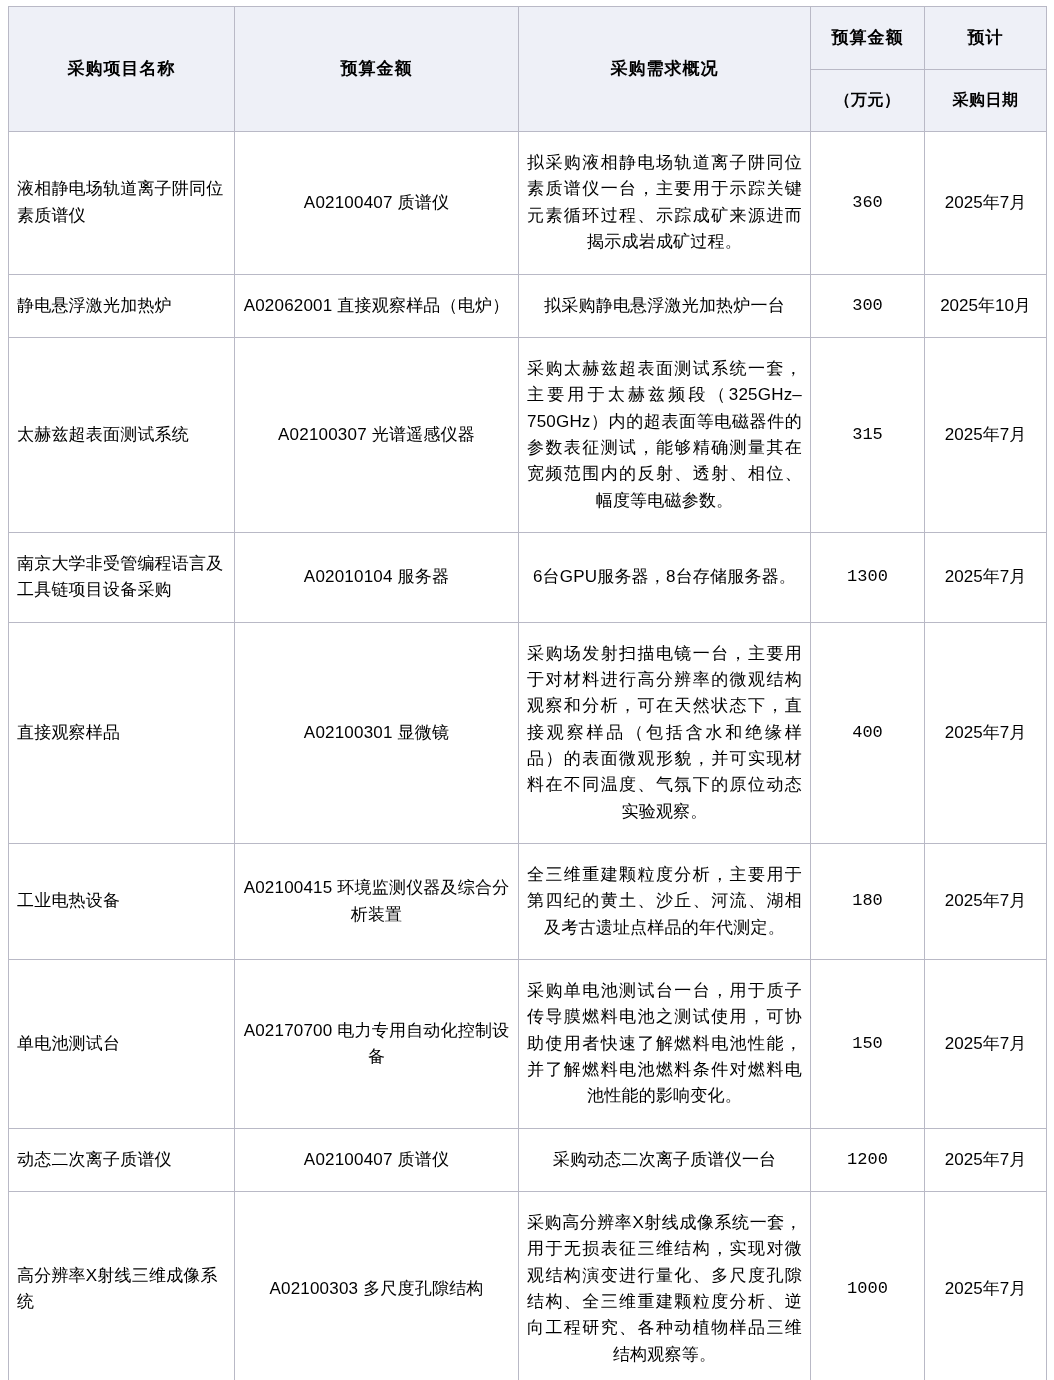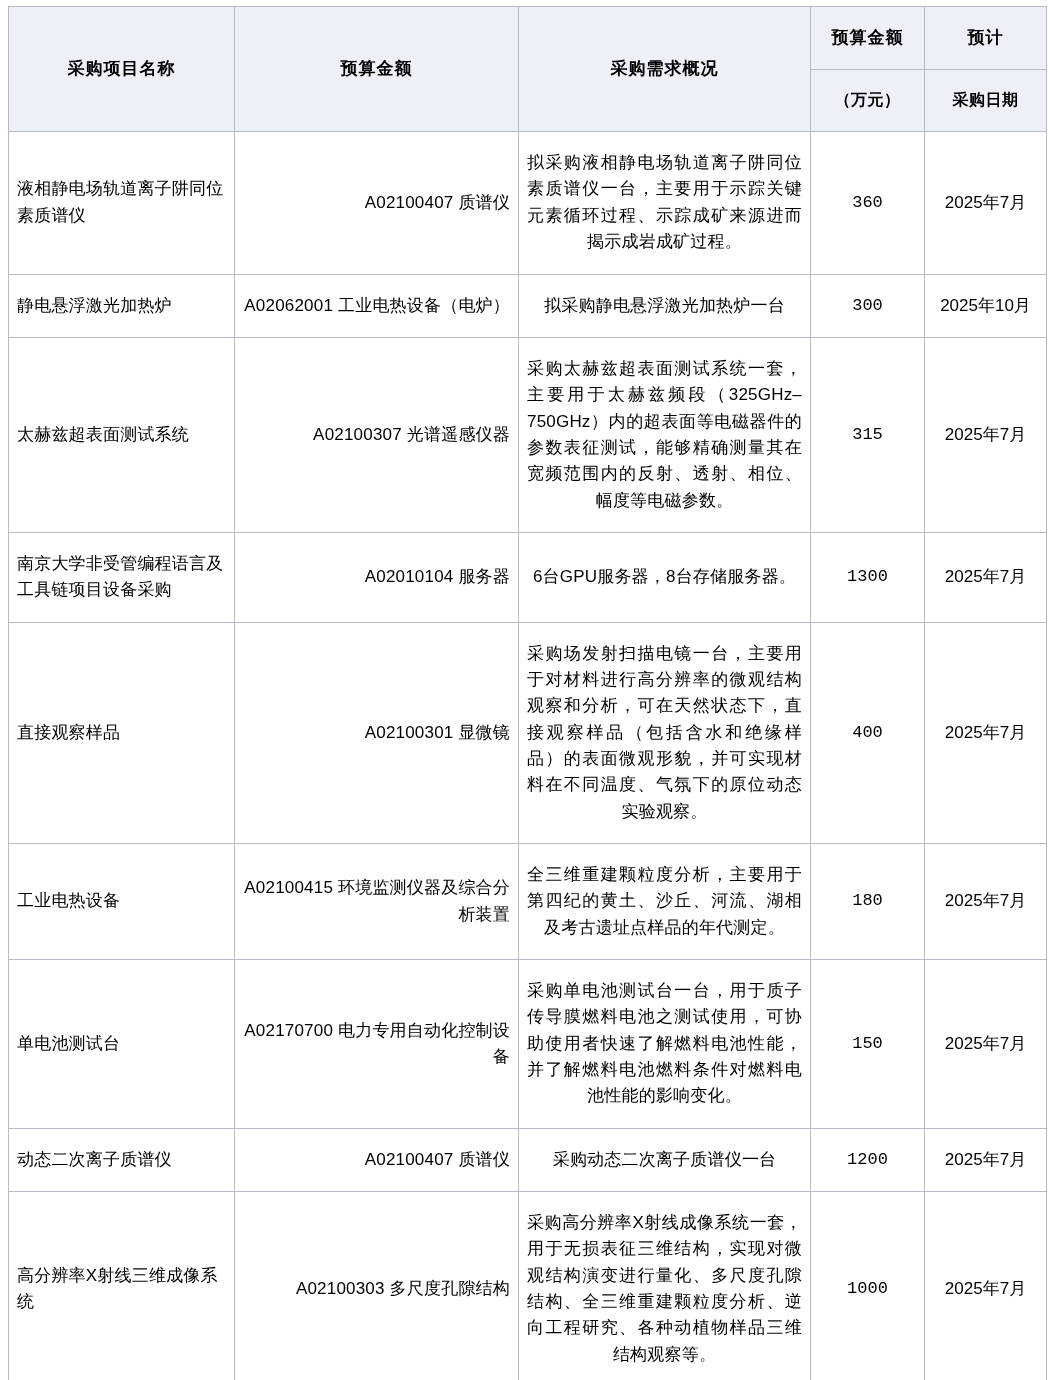--- a/index.html
+++ b/index.html
@@ -48,21 +48,21 @@
   col.c1 { width: 284px; }
   col.c2 { width: 292px; }
   col.c3 { width: 114px; }
   col.c4 { width: 122px; }
 
   td.name {
     text-align: left;
     letter-spacing: 0.2px;
   }
   td.item {
-    text-align: right;
+    text-align: center;
     letter-spacing: 0.2px;
   }
   td.desc {
     text-align: justify;
     text-align-last: center;
     letter-spacing: 0.2px;
   }
   td.amount {
     text-align: center;
     font-family: Liberation Mono, monospace;
@@ -102,21 +102,21 @@
     <tbody>
       <tr>
         <td class="name">液相静电场轨道离子阱同位素质谱仪</td>
         <td class="item">A02100407 质谱仪</td>
         <td class="desc">拟采购液相静电场轨道离子阱同位素质谱仪一台，主要用于示踪关键元素循环过程、示踪成矿来源进而揭示成岩成矿过程。</td>
         <td class="amount">360</td>
         <td class="date">2025年7月</td>
       </tr>
       <tr>
         <td class="name">静电悬浮激光加热炉</td>
-        <td class="item">A02062001 工业电热设备（电炉）</td>
+        <td class="item">A02062001 直接观察样品（电炉）</td>
         <td class="desc">拟采购静电悬浮激光加热炉一台</td>
         <td class="amount">300</td>
         <td class="date">2025年10月</td>
       </tr>
       <tr>
         <td class="name">太赫兹超表面测试系统</td>
         <td class="item">A02100307 光谱遥感仪器</td>
         <td class="desc">采购太赫兹超表面测试系统一套，主要用于太赫兹频段（325GHz–750GHz）内的超表面等电磁器件的参数表征测试，能够精确测量其在宽频范围内的反射、透射、相位、幅度等电磁参数。</td>
         <td class="amount">315</td>
         <td class="date">2025年7月</td>

